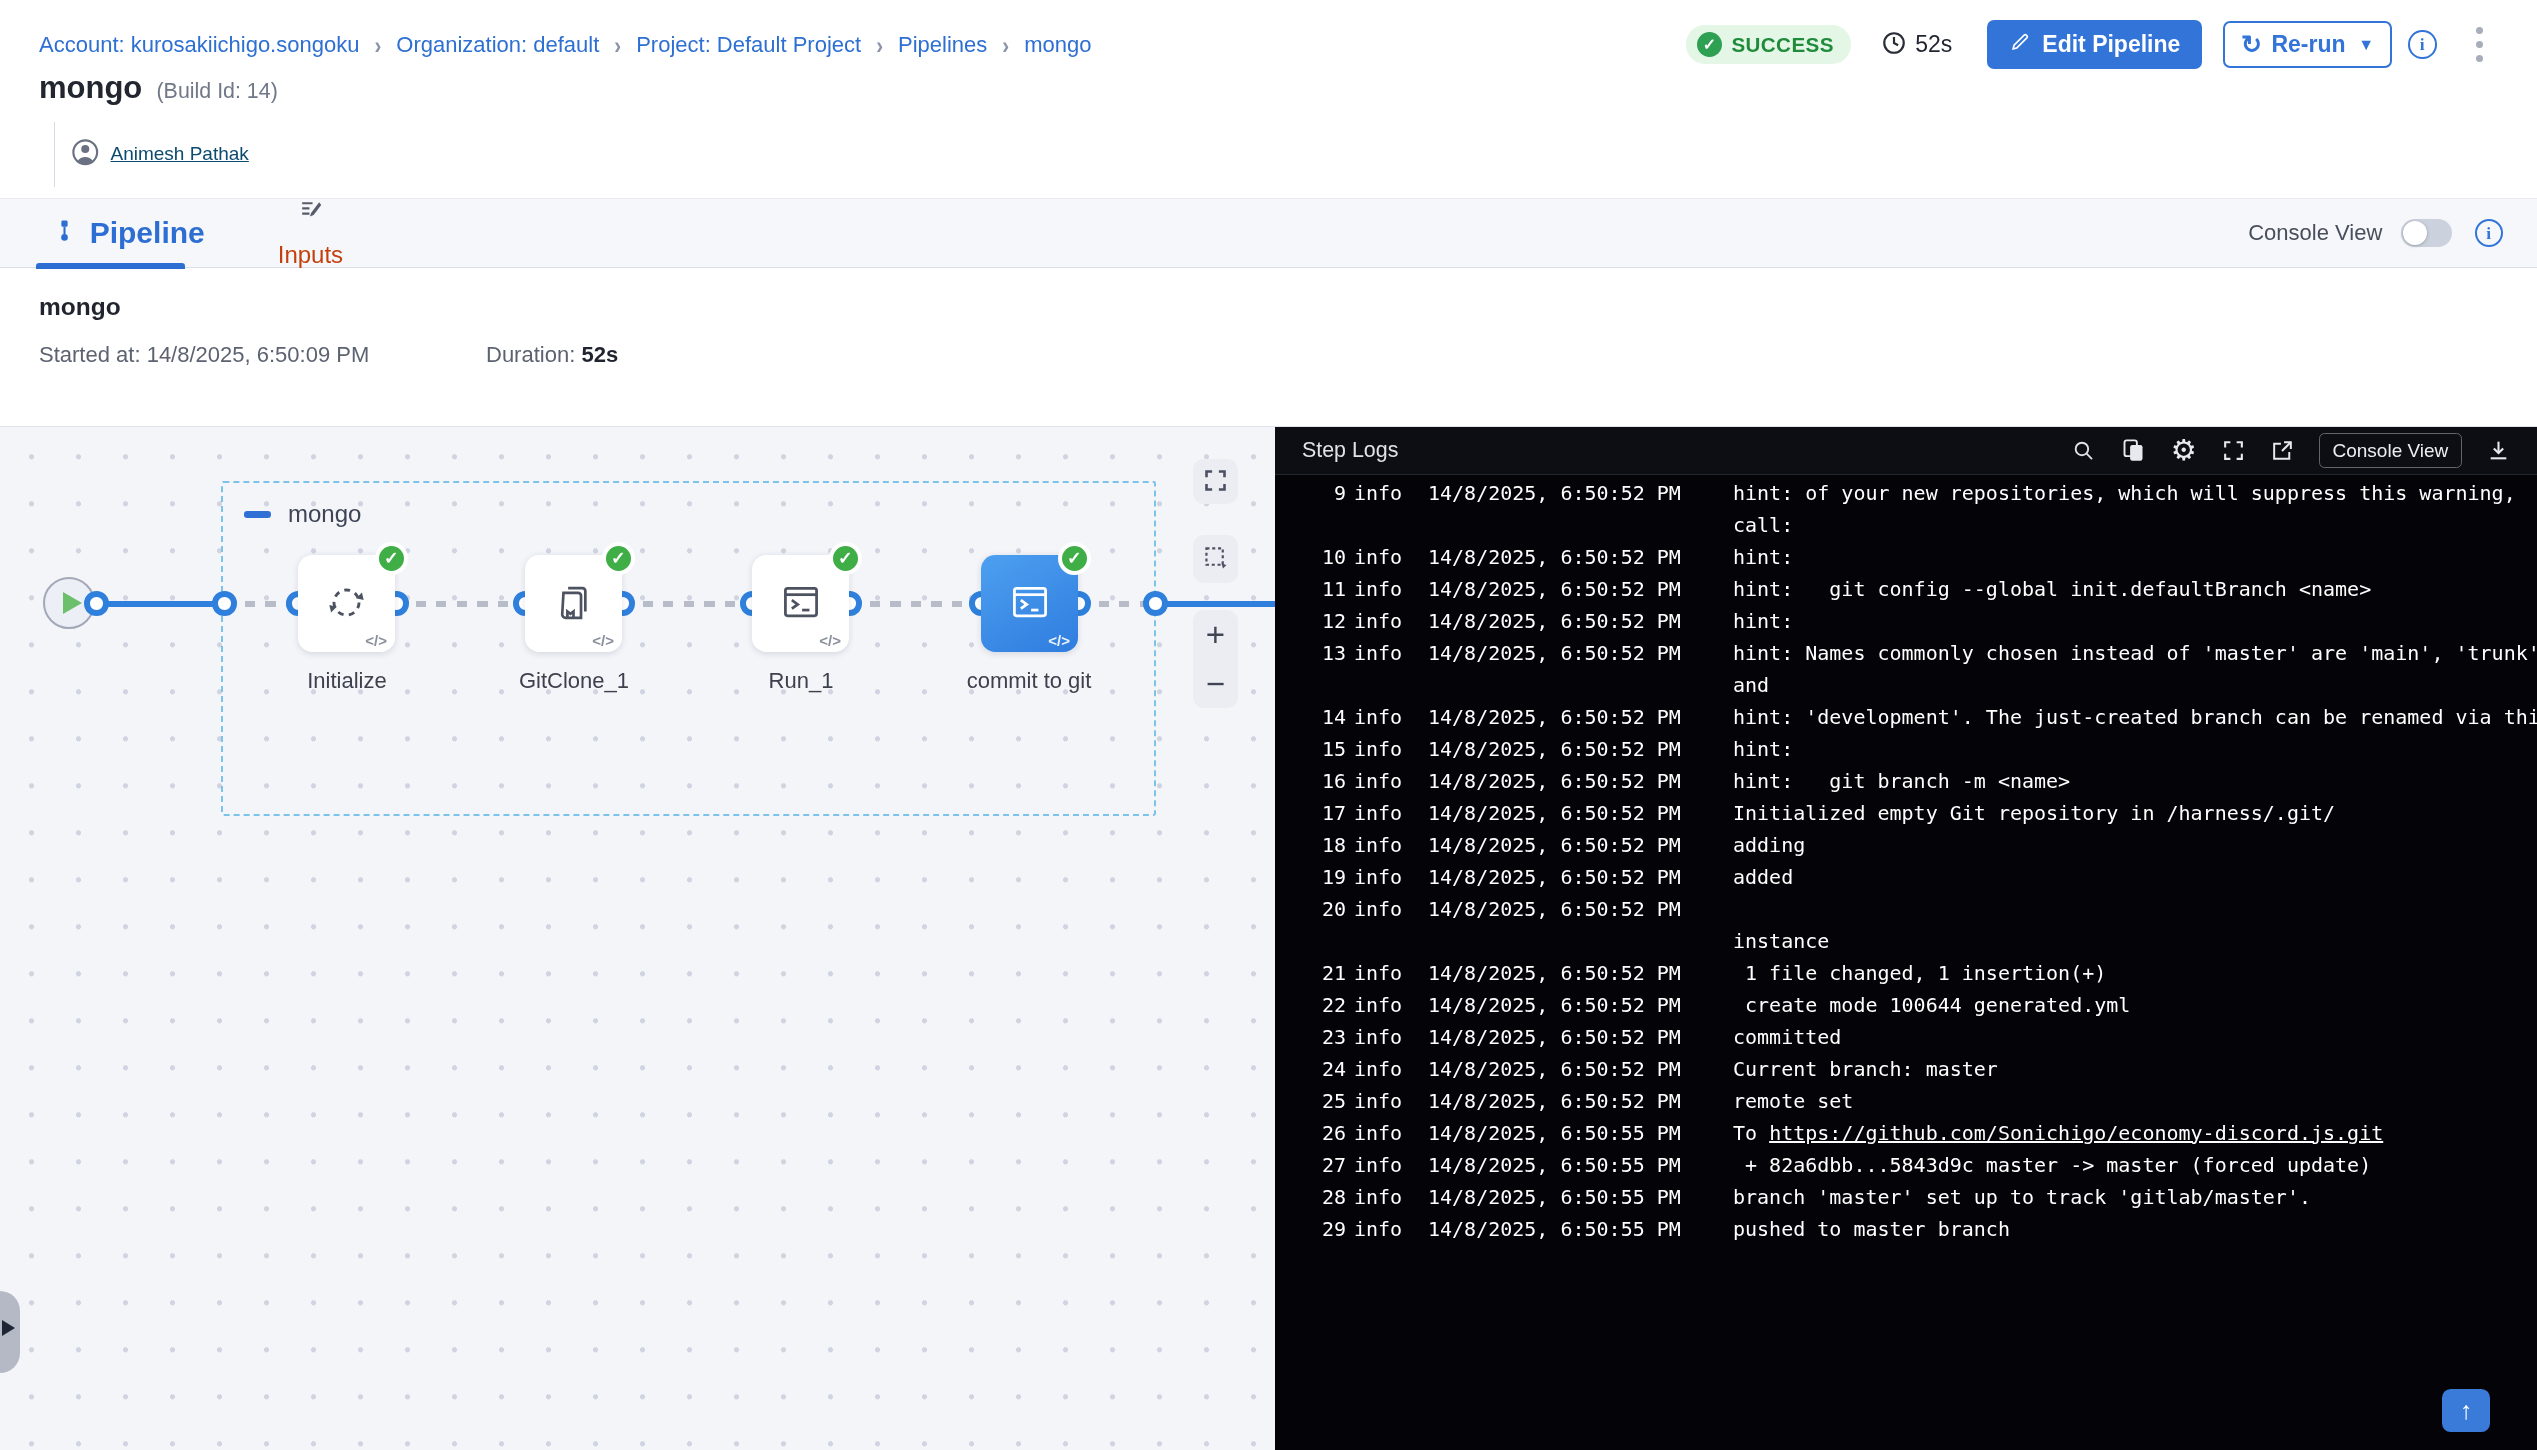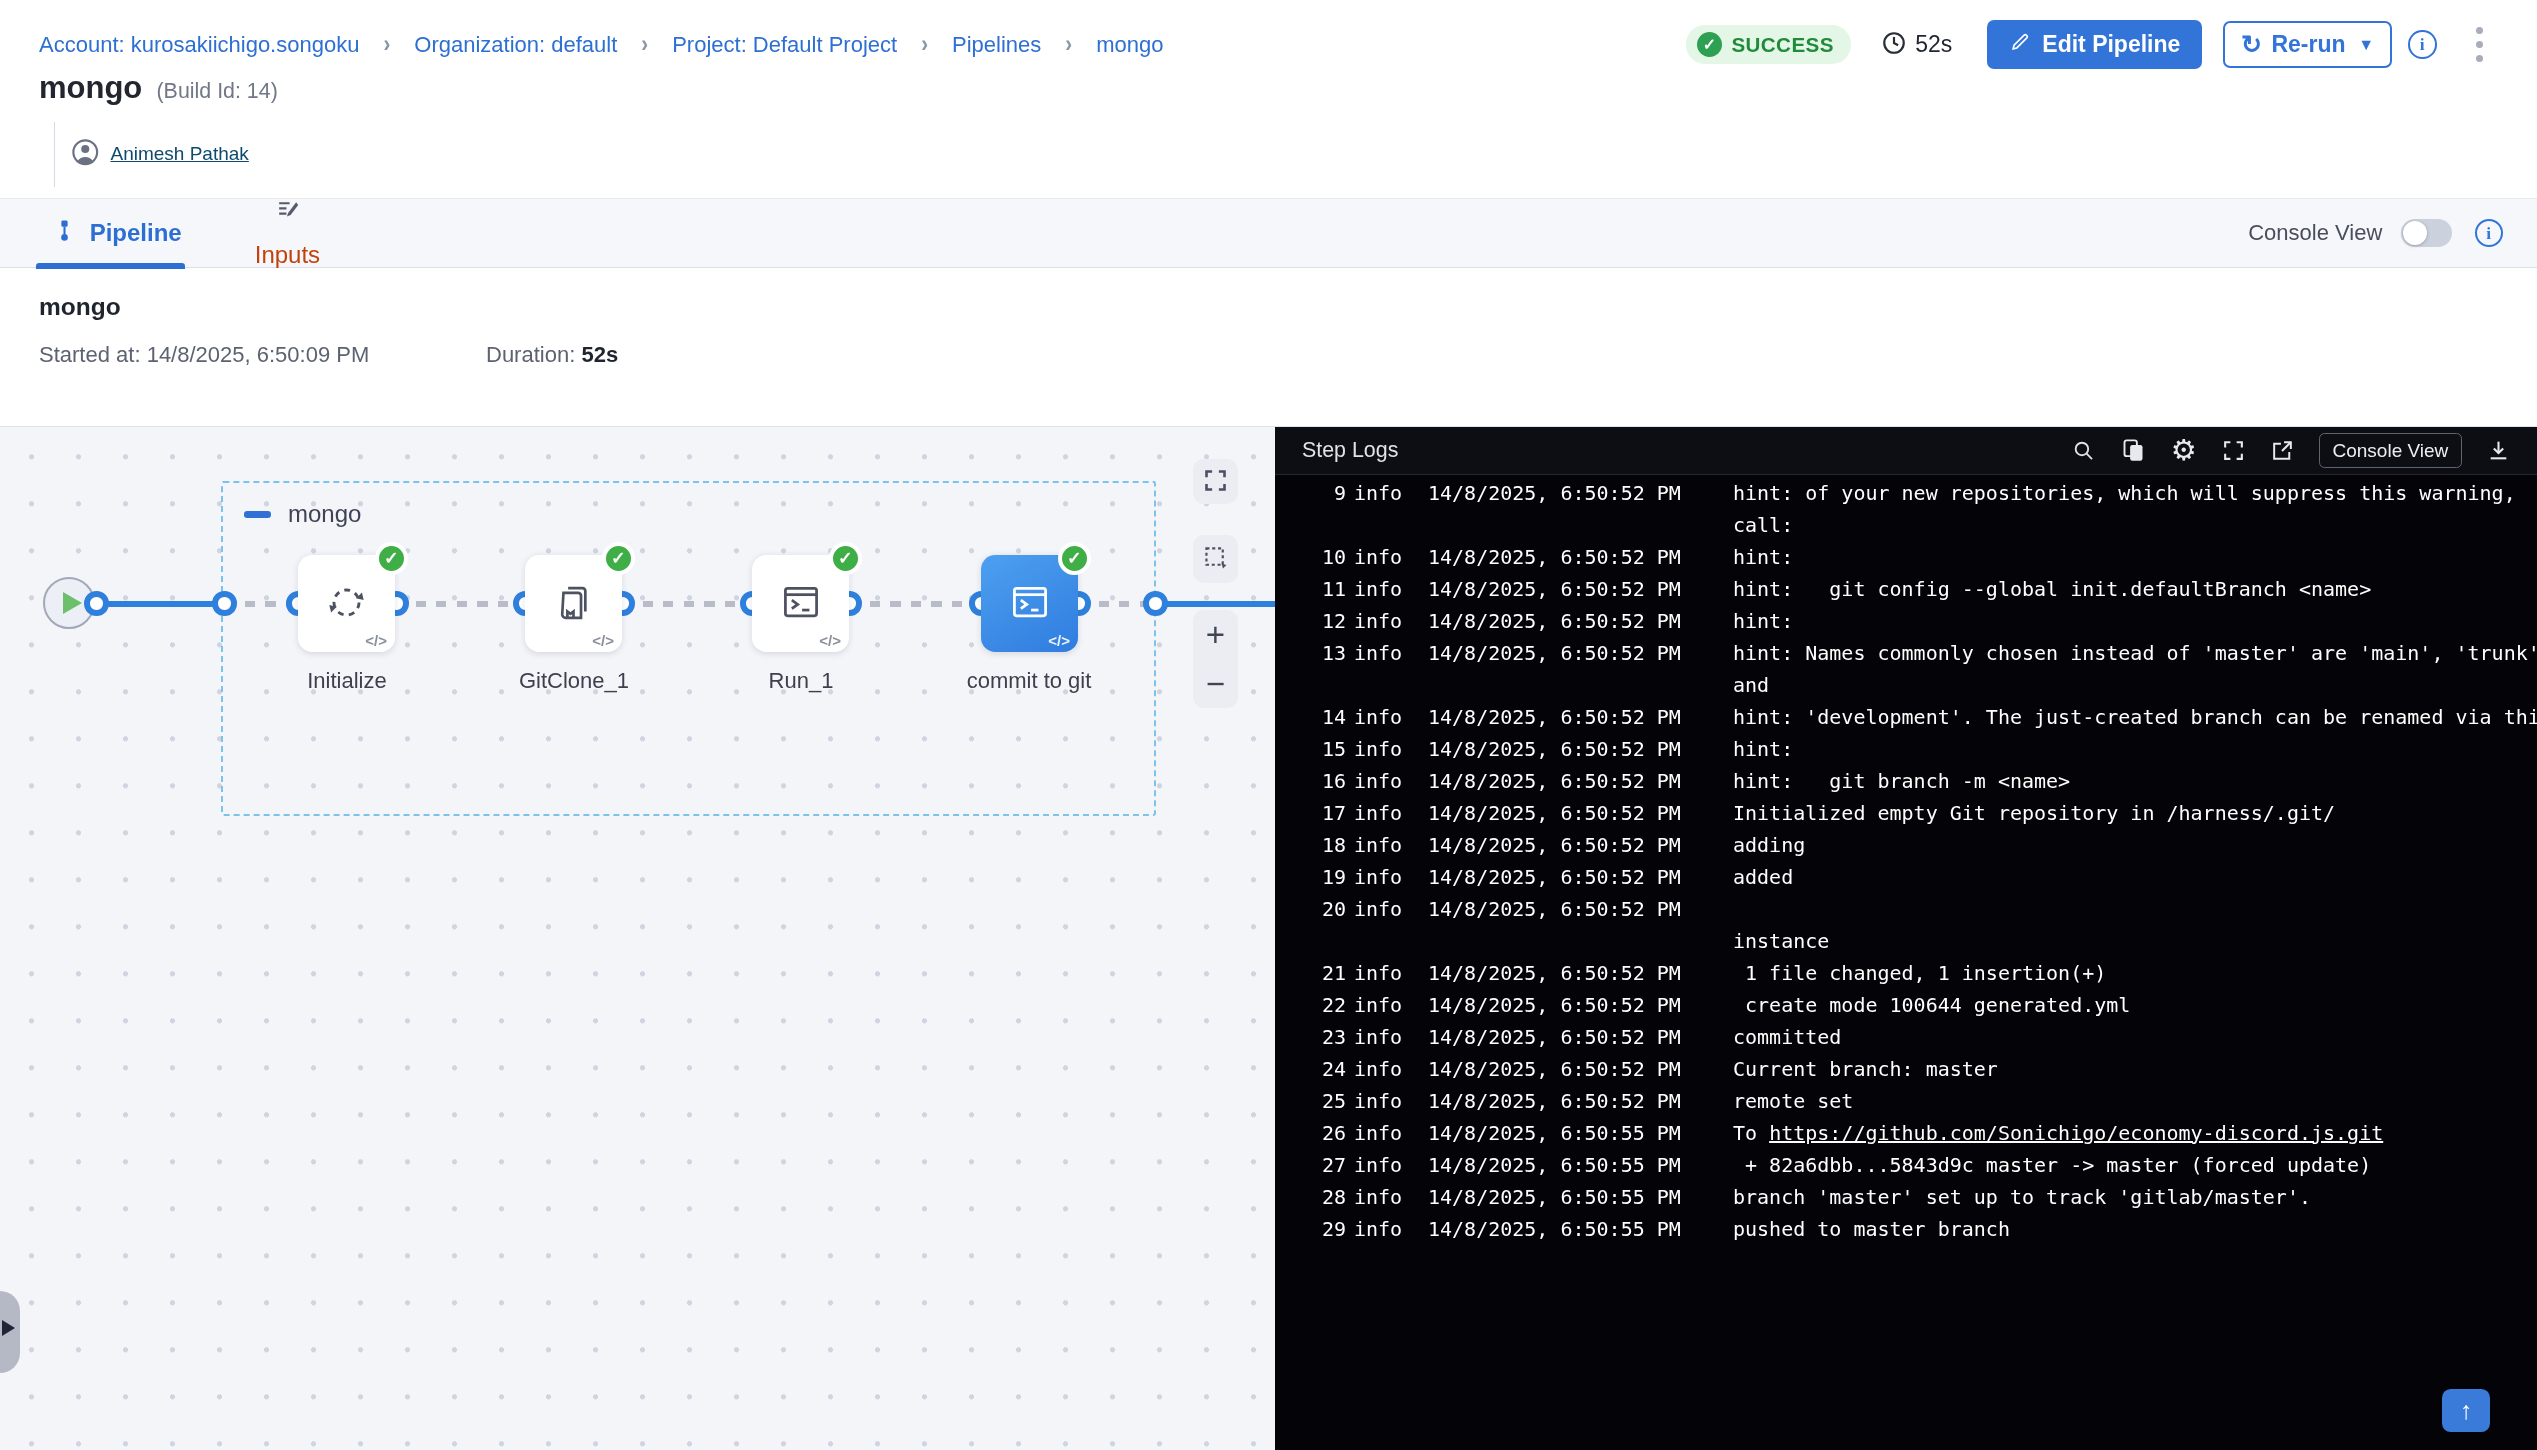--- a/index.html
+++ b/index.html
@@ -2,21 +2,21 @@
 <html style="font-size:12.7px"><head>
 <meta charset="utf-8">
 <style>
   * { margin:0; padding:0; box-sizing:border-box; }
   html,body { width:2538px; height:1450px; overflow:hidden; background:#fff;
     font-family:"Liberation Sans", sans-serif; }
 
   
   .topbar { position:absolute; left:0; top:0; width:2538px; height:89px; background:#fff;
     display:flex; align-items:center; justify-content:space-between; padding:0 52px 0 39px; }
-  .breadcrumb { display:flex; align-items:flex-start; gap:24px; font-size:22px; color:#2d6fd2; }
+  .breadcrumb { display:flex; align-items:flex-end; gap:15px; font-size:22px; color:#2d6fd2; }
   .crumb { cursor:pointer; }
   .crumb-sep { color:#8a93a9; font-size:20.6px; font-weight:700; transform:scaleY(1.15); }
   .actions { display:flex; align-items:center; }
   .badge-success { display:flex; align-items:center; gap:9.5px; background:#e4f6e5; border-radius:19px;
     padding:7.1px 17.4px 7.1px 11px; }
   .badge-success .chk { width:25px; height:25px; border-radius:50%; background:#2ea052; color:#fff;
     font-size:16px; font-weight:700; display:flex; align-items:center; justify-content:center; }
   .badge-success .txt { color:#1f8b3b; font-weight:700; font-size:20.6px; letter-spacing:0.4px; }
   .dur-group { display:flex; align-items:center; gap:8px; margin-left:30px; }
   .dur-group .val { font-size:23px; color:#1f2430; }
@@ -40,21 +40,21 @@
   .run-title .name { font-size:31px; font-weight:700; color:#22262e; }
   .run-title .bid { font-size:21.4px; color:#707787; }
   .author-row { margin-top:16px; margin-left:15px; border-left:1.6px solid #d8dbe3; padding:16px 0 17.4px 16px;
     display:flex; align-items:center; gap:11px; }
   .author-row .nm { font-size:19px; color:#0c4a6e;text-decoration:underline; }
 
   
   .tabstrip { position:absolute; left:0; top:198px; width:2538px; height:70px; background:#f6f7fa;
     border-top:1.6px solid #e8eaef; border-bottom:1.6px solid #dcdfe8; display:flex; align-items:center; }
   .tab { display:flex; align-items:center; gap:12.7px; cursor:pointer; }
-  .tab-pipeline { margin-left:52px; color:#2d6ed3; font-size:24px; font-weight:600; }
+  .tab-pipeline { margin-left:52px; color:#2d6ed3; font-size:30px; font-weight:600; }
   .tab-inputs { margin-left:73px; color:#c2410c; font-size:24px; font-weight:500;flex-direction:column; }
   .tab-underline { position:absolute; left:36px; bottom:-1.6px; width:149px; height:5.5px; background:#2d6ed3;
     border-radius:3.2px 3.2px 0 0; }
   .tabs-right { margin-left:auto; margin-right:35px; display:flex; align-items:center; gap:19px; }
   .cv-label { font-size:22px; color:#484e5b; }
   .toggle { width:51px; height:28px; border-radius:14.2px; background:#ccd2dd; position:relative; cursor:pointer; }
   .toggle .knob { position:absolute; left:1.6px; top:1.6px; width:24.5px; height:24.5px; border-radius:50%;
     background:#fff; box-shadow:0 0.8px 3.2px rgba(30,40,60,.35); }
 
   

